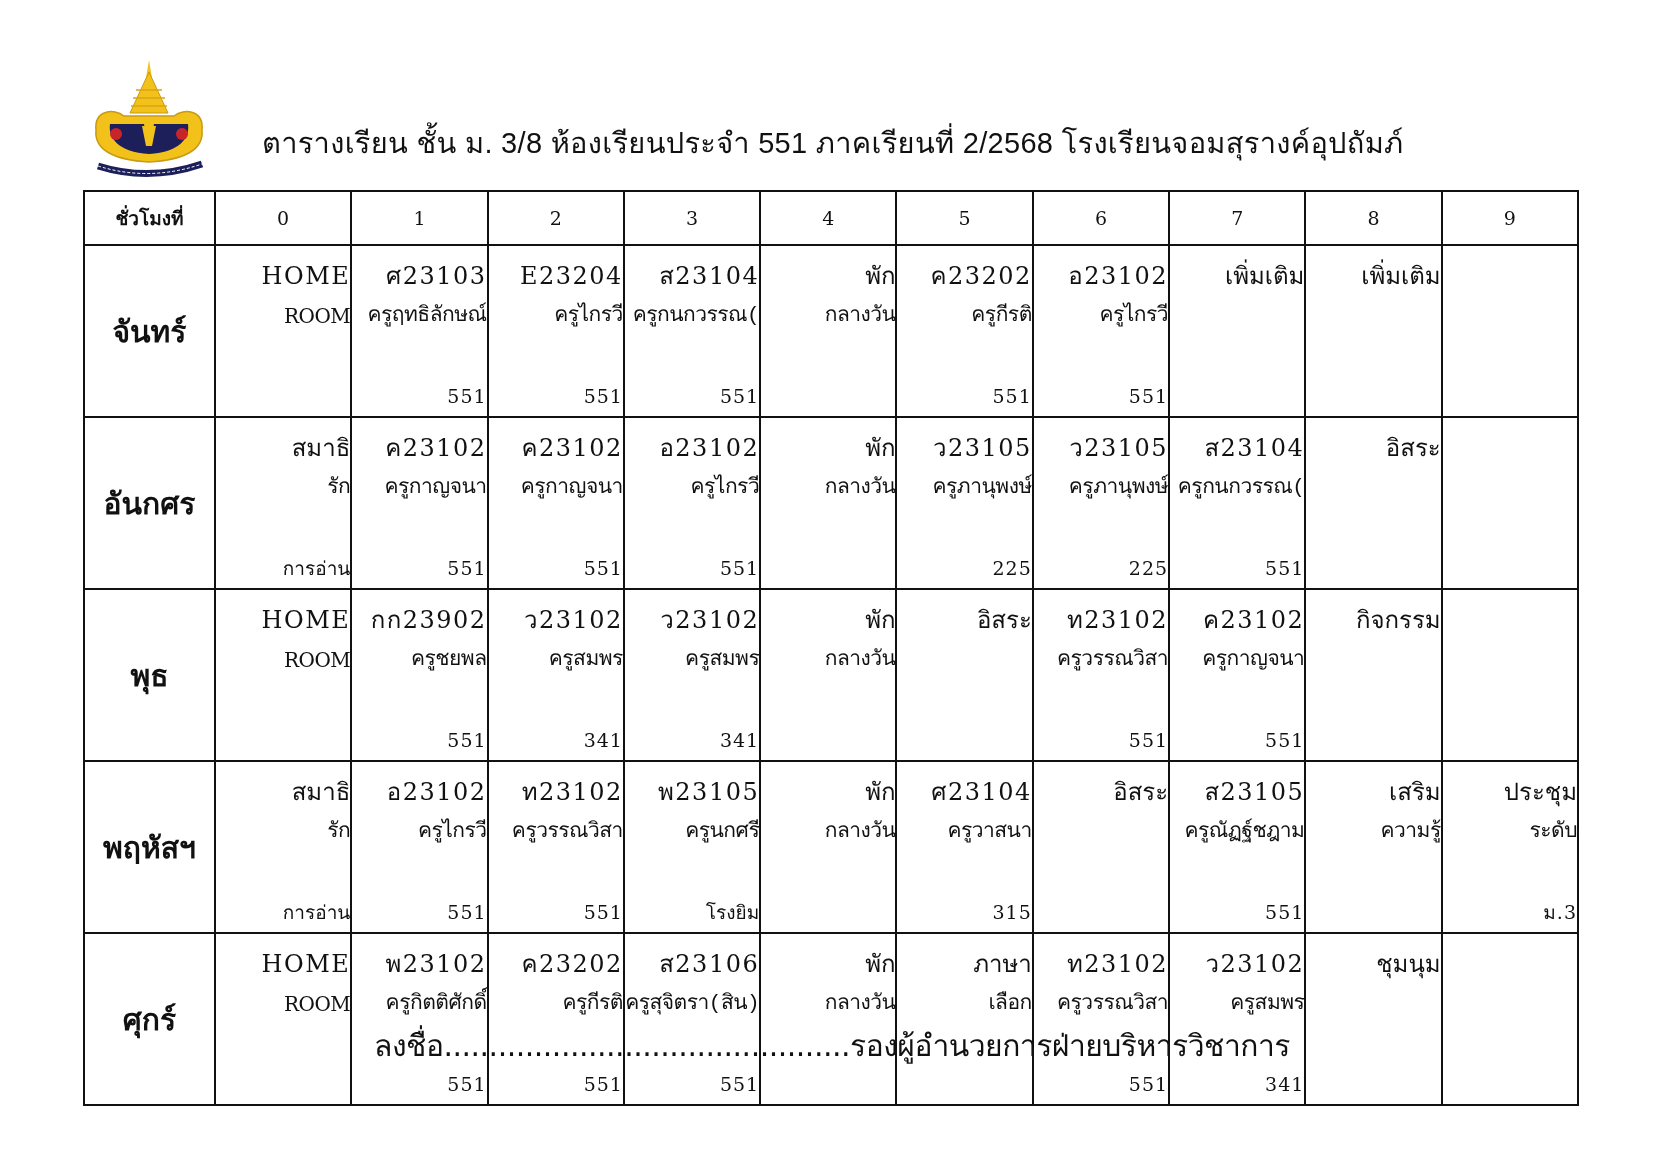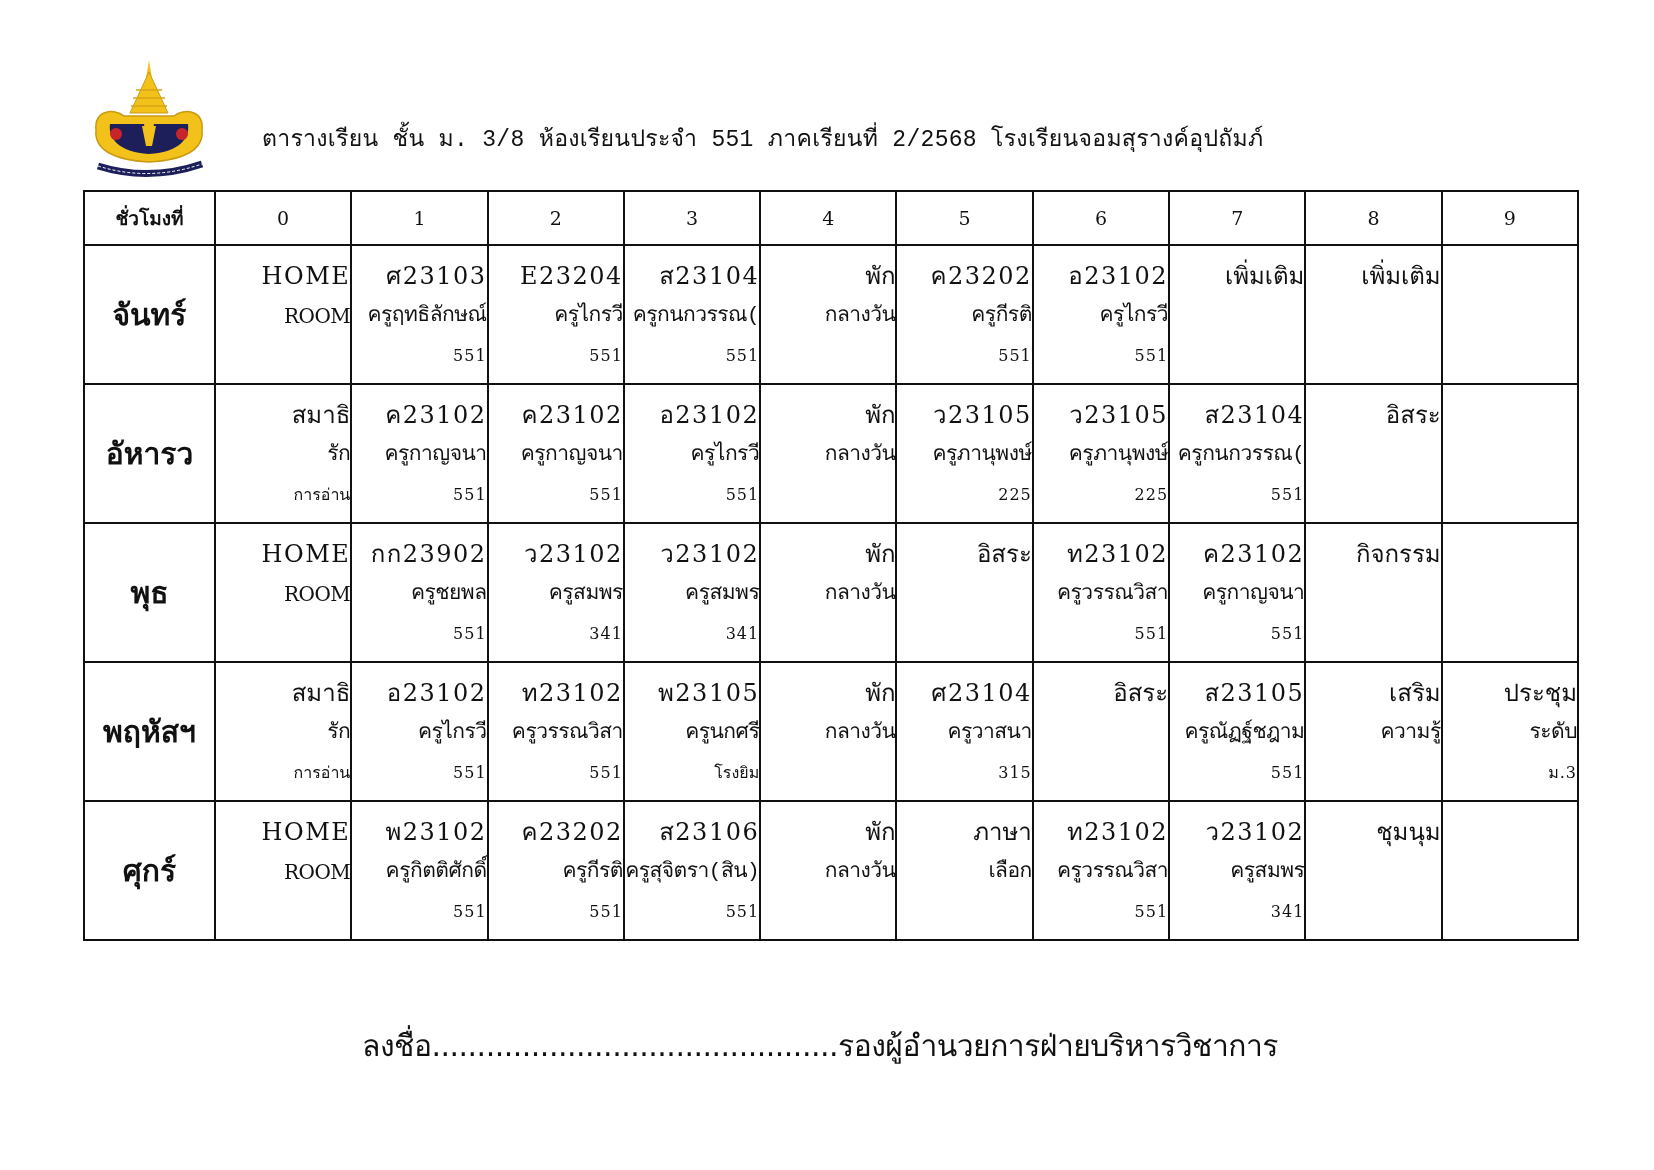--- a/index.html
+++ b/index.html
@@ -19,24 +19,24 @@
       position: absolute;
       left: 84px;
       top: 58px;
       width: 130px;
       height: 125px;
     }
     .title {
       position: absolute;
       left: 262px;
       top: 120px;
-      font-size: 23px;
+      font-size: 29px;
       letter-spacing: 0.3px;
       white-space: nowrap;
-      font-family: Liberation Mono, monospace;
+      font-family: Liberation Sans, sans-serif;
     }
     table.schedule {
       position: absolute;
       left: 83px;
       top: 190px;
       width: 1494px;
       border-collapse: collapse;
       table-layout: fixed;
     }
     table.schedule td {
@@ -69,24 +69,24 @@
       align-items: flex-end;
       padding-top: 10px;
     }
     .cell-lines span {
       display: block;
       line-height: 40px;
       height: 40px;
     }
     .l1 { font-size: 24px; letter-spacing: 1.5px; }
     .l2 { font-size: 21px; font-family: Liberation Mono, monospace; font-weight: normal; letter-spacing: -0.5px; }
-    .l3 { font-size: 16px; letter-spacing: 1px; }
+    .l3 { font-size: 19px; letter-spacing: 1px; margin-top: 40px; }
     .signature {
       position: absolute;
-      left: 362px;
+      left: 374px;
       top: 1022px;
       font-family: "DejaVu Sans", "Liberation Sans", sans-serif;
       font-size: 30px;
       white-space: nowrap;
       letter-spacing: -0.5px;
     }
   </style>
 </head>
 <body>
 
@@ -203,21 +203,21 @@
         </td>
         <td>
           <div class="cell-lines">
             <span class="l1"></span>
             <span class="l2"></span>
             <span class="l3"></span>
           </div>
         </td>
       </tr>
       <tr class="r-day">
-        <td class="dayname">อัหารว</td>
+        <td class="dayname">อันกศร</td>
         <td>
           <div class="cell-lines">
             <span class="l1" style="font-family: &quot;DejaVu Sans&quot;, &quot;Liberation Sans&quot;, sans-serif; letter-spacing: 0px; font-size: 24px;">สมาธิ</span>
             <span class="l2">รัก</span>
             <span class="l3" style="font-family: &quot;DejaVu Sans&quot;, &quot;Liberation Sans&quot;, sans-serif; letter-spacing: 0px;">การอ่าน</span>
           </div>
         </td>
         <td>
           <div class="cell-lines">
             <span class="l1">ค23102</span>

